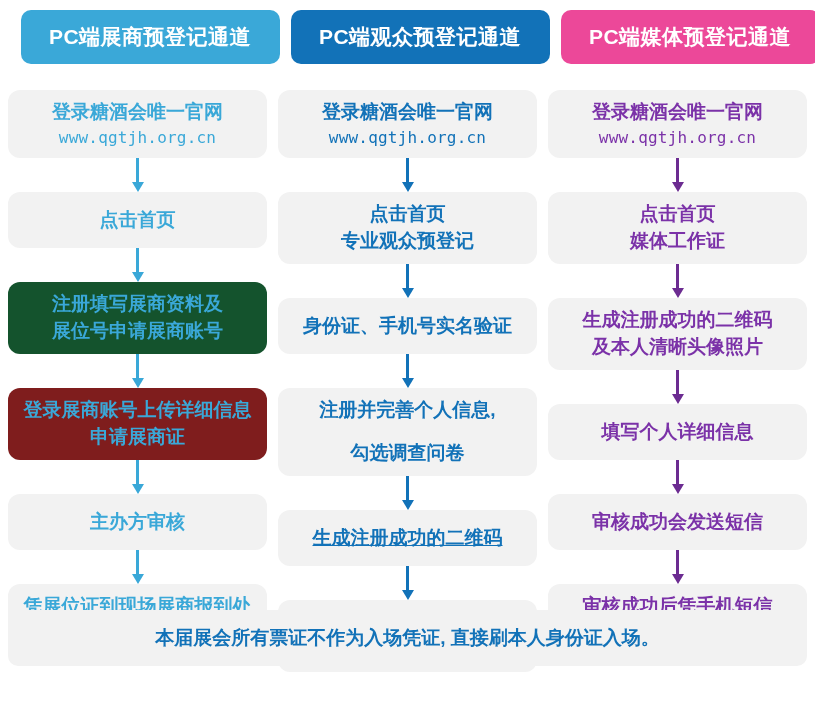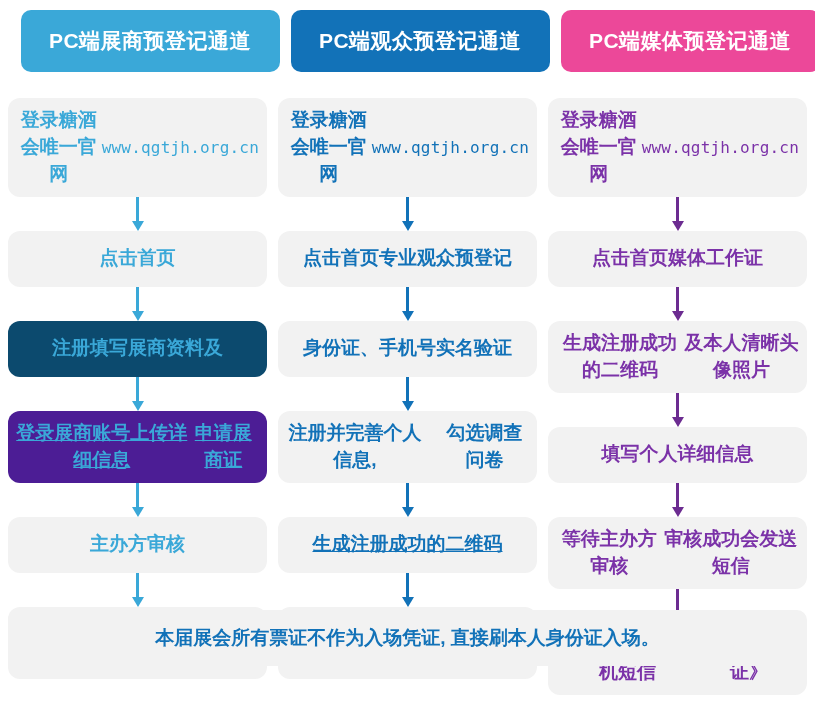--- a/index.html
+++ b/index.html
@@ -27,21 +27,21 @@
     box-sizing: border-box;
   }
   .column {
     width: 259px;
     display: flex;
     flex-direction: column;
     align-items: center;
   }
   .col-header {
     width: 100%;
-    height: 62px;
+    height: 54px;
     border-radius: 10px;
     display: flex;
     align-items: center;
     justify-content: center;
     color: #ffffff;
     font-size: 21px;
     font-weight: bold;
     letter-spacing: 0.5px;
     box-sizing: border-box;
     margin-left: 25px;
@@ -58,21 +58,21 @@
     background: #f2f2f2;
     border-radius: 12px;
     box-sizing: border-box;
     padding: 9px 8px;
     text-align: center;
     font-size: 19px;
     font-weight: bold;
     line-height: 1.42;
     min-height: 56px;
     display: flex;
-    flex-direction: row;
+    flex-direction: column;
     align-items: center;
     justify-content: center;
   }
   .step .line2 {
     display: block;
   }
   .step .url {
     display: block;
     font-family: "DejaVu Sans Mono", "Liberation Mono", monospace;
     font-size: 16px;
@@ -143,29 +143,30 @@
         </div>
 
         <div class="step" style="color: rgb(58, 168, 216); background: rgb(242, 242, 242);">
           <span>点击首页</span>
         </div>
         <div class="arrow">
           <div class="shaft" style="background: rgb(58, 168, 216);"></div>
           <div class="head" style="border-top-color: rgb(58, 168, 216);"></div>
         </div>
 
-        <div class="step" style="color: rgb(58, 168, 216); background: #0c4a6e;">
+        <div class="step" style="color: rgb(58, 168, 216); background: #14532d;">
           <span>注册填写展商资料及</span>
-        </div>
-        <div class="arrow">
-          <div class="shaft" style="background: rgb(58, 168, 216);"></div>
-          <div class="head" style="border-top-color: rgb(58, 168, 216);"></div>
-        </div>
-
-        <div class="step" style="color: rgb(58, 168, 216); background: #4c1d95; text-decoration: underline;">
+          <span class="line2">展位号申请展商账号</span>
+        </div>
+        <div class="arrow">
+          <div class="shaft" style="background: rgb(58, 168, 216);"></div>
+          <div class="head" style="border-top-color: rgb(58, 168, 216);"></div>
+        </div>
+
+        <div class="step" style="color: rgb(58, 168, 216); background: #7f1d1d;">
           <span>登录展商账号上传详细信息</span>
           <span class="line2">申请展商证</span>
         </div>
         <div class="arrow">
           <div class="shaft" style="background: rgb(58, 168, 216);"></div>
           <div class="head" style="border-top-color: rgb(58, 168, 216);"></div>
         </div>
 
         <div class="step" style="color: rgb(58, 168, 216); background: rgb(242, 242, 242);">
           <span>主办方审核</span>
@@ -271,21 +272,20 @@
 
         <div class="step" style="color: rgb(123, 50, 168); background: rgb(242, 242, 242);">
           <span>填写个人详细信息</span>
         </div>
         <div class="arrow">
           <div class="shaft" style="background: rgb(108, 44, 145);"></div>
           <div class="head" style="border-top-color: rgb(108, 44, 145);"></div>
         </div>
 
         <div class="step" style="color: rgb(123, 50, 168); background: rgb(242, 242, 242);">
-          <span>等待主办方审核</span>
           <span class="line2">审核成功会发送短信</span>
         </div>
         <div class="arrow">
           <div class="shaft" style="background: rgb(108, 44, 145);"></div>
           <div class="head" style="border-top-color: rgb(108, 44, 145);"></div>
         </div>
 
         <div class="step" style="color: rgb(123, 50, 168); background: rgb(242, 242, 242);">
           <span>审核成功后凭手机短信</span>
           <span class="line2">换取《媒体证》</span>

